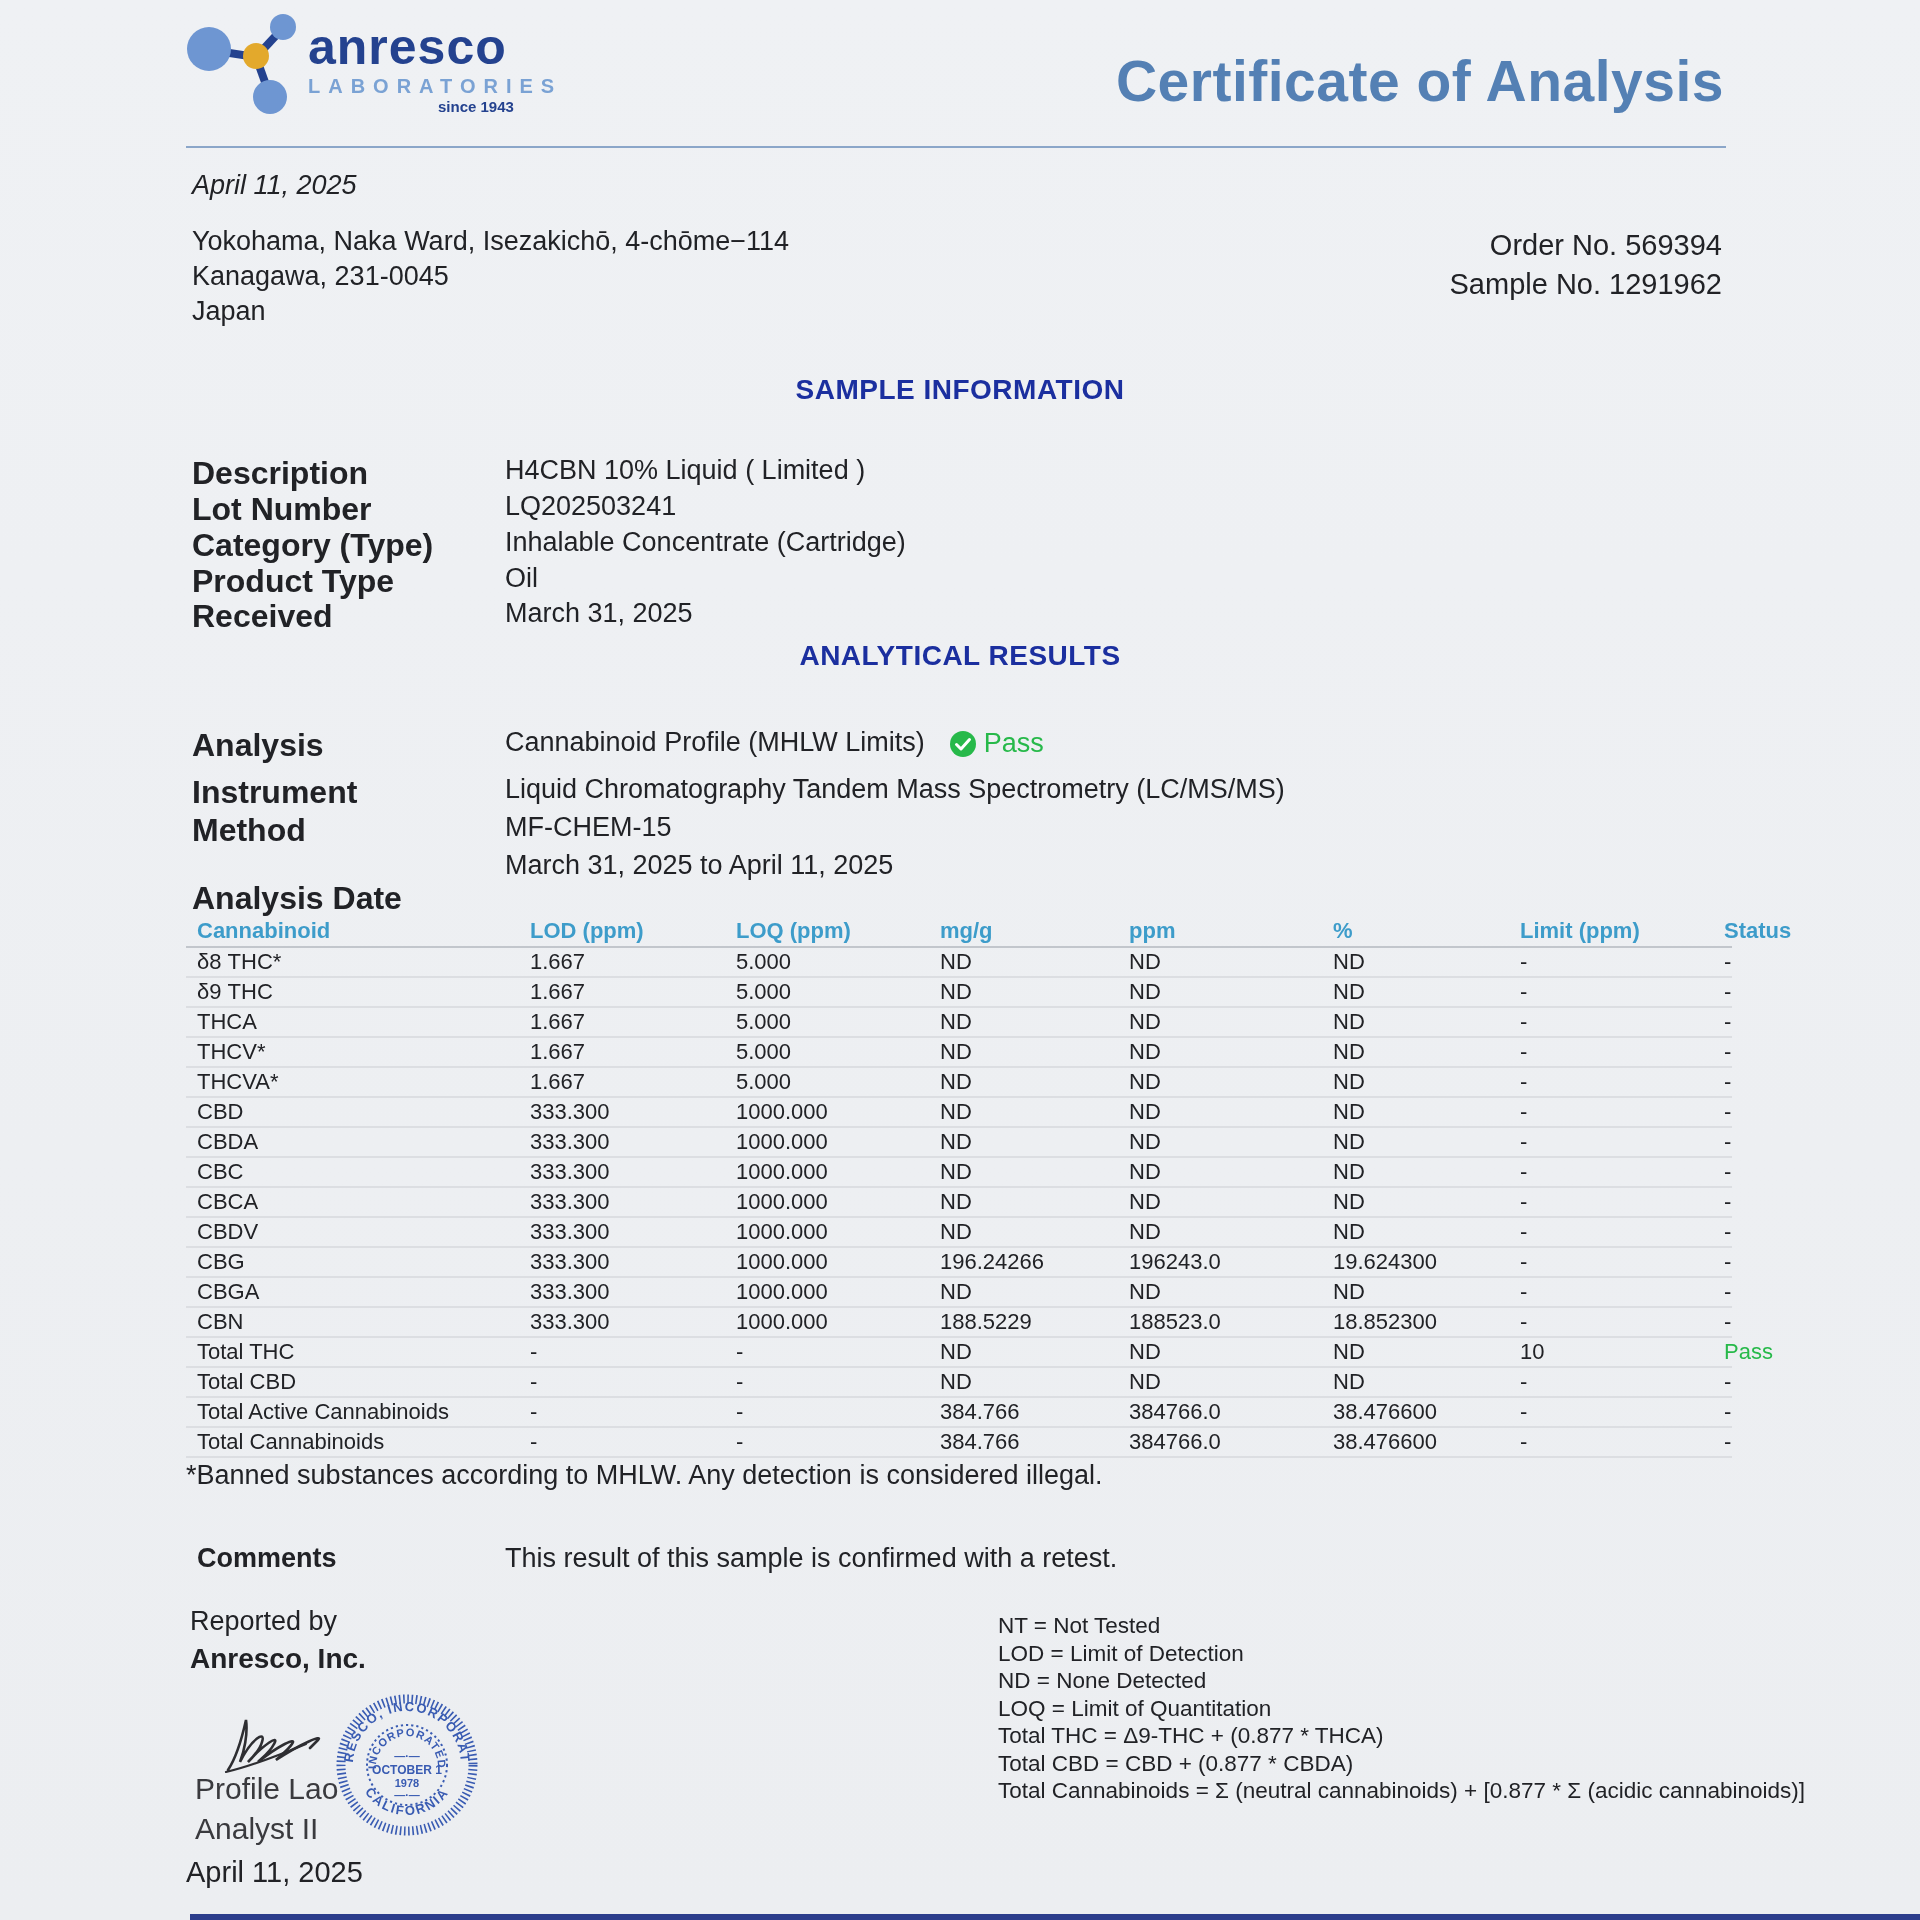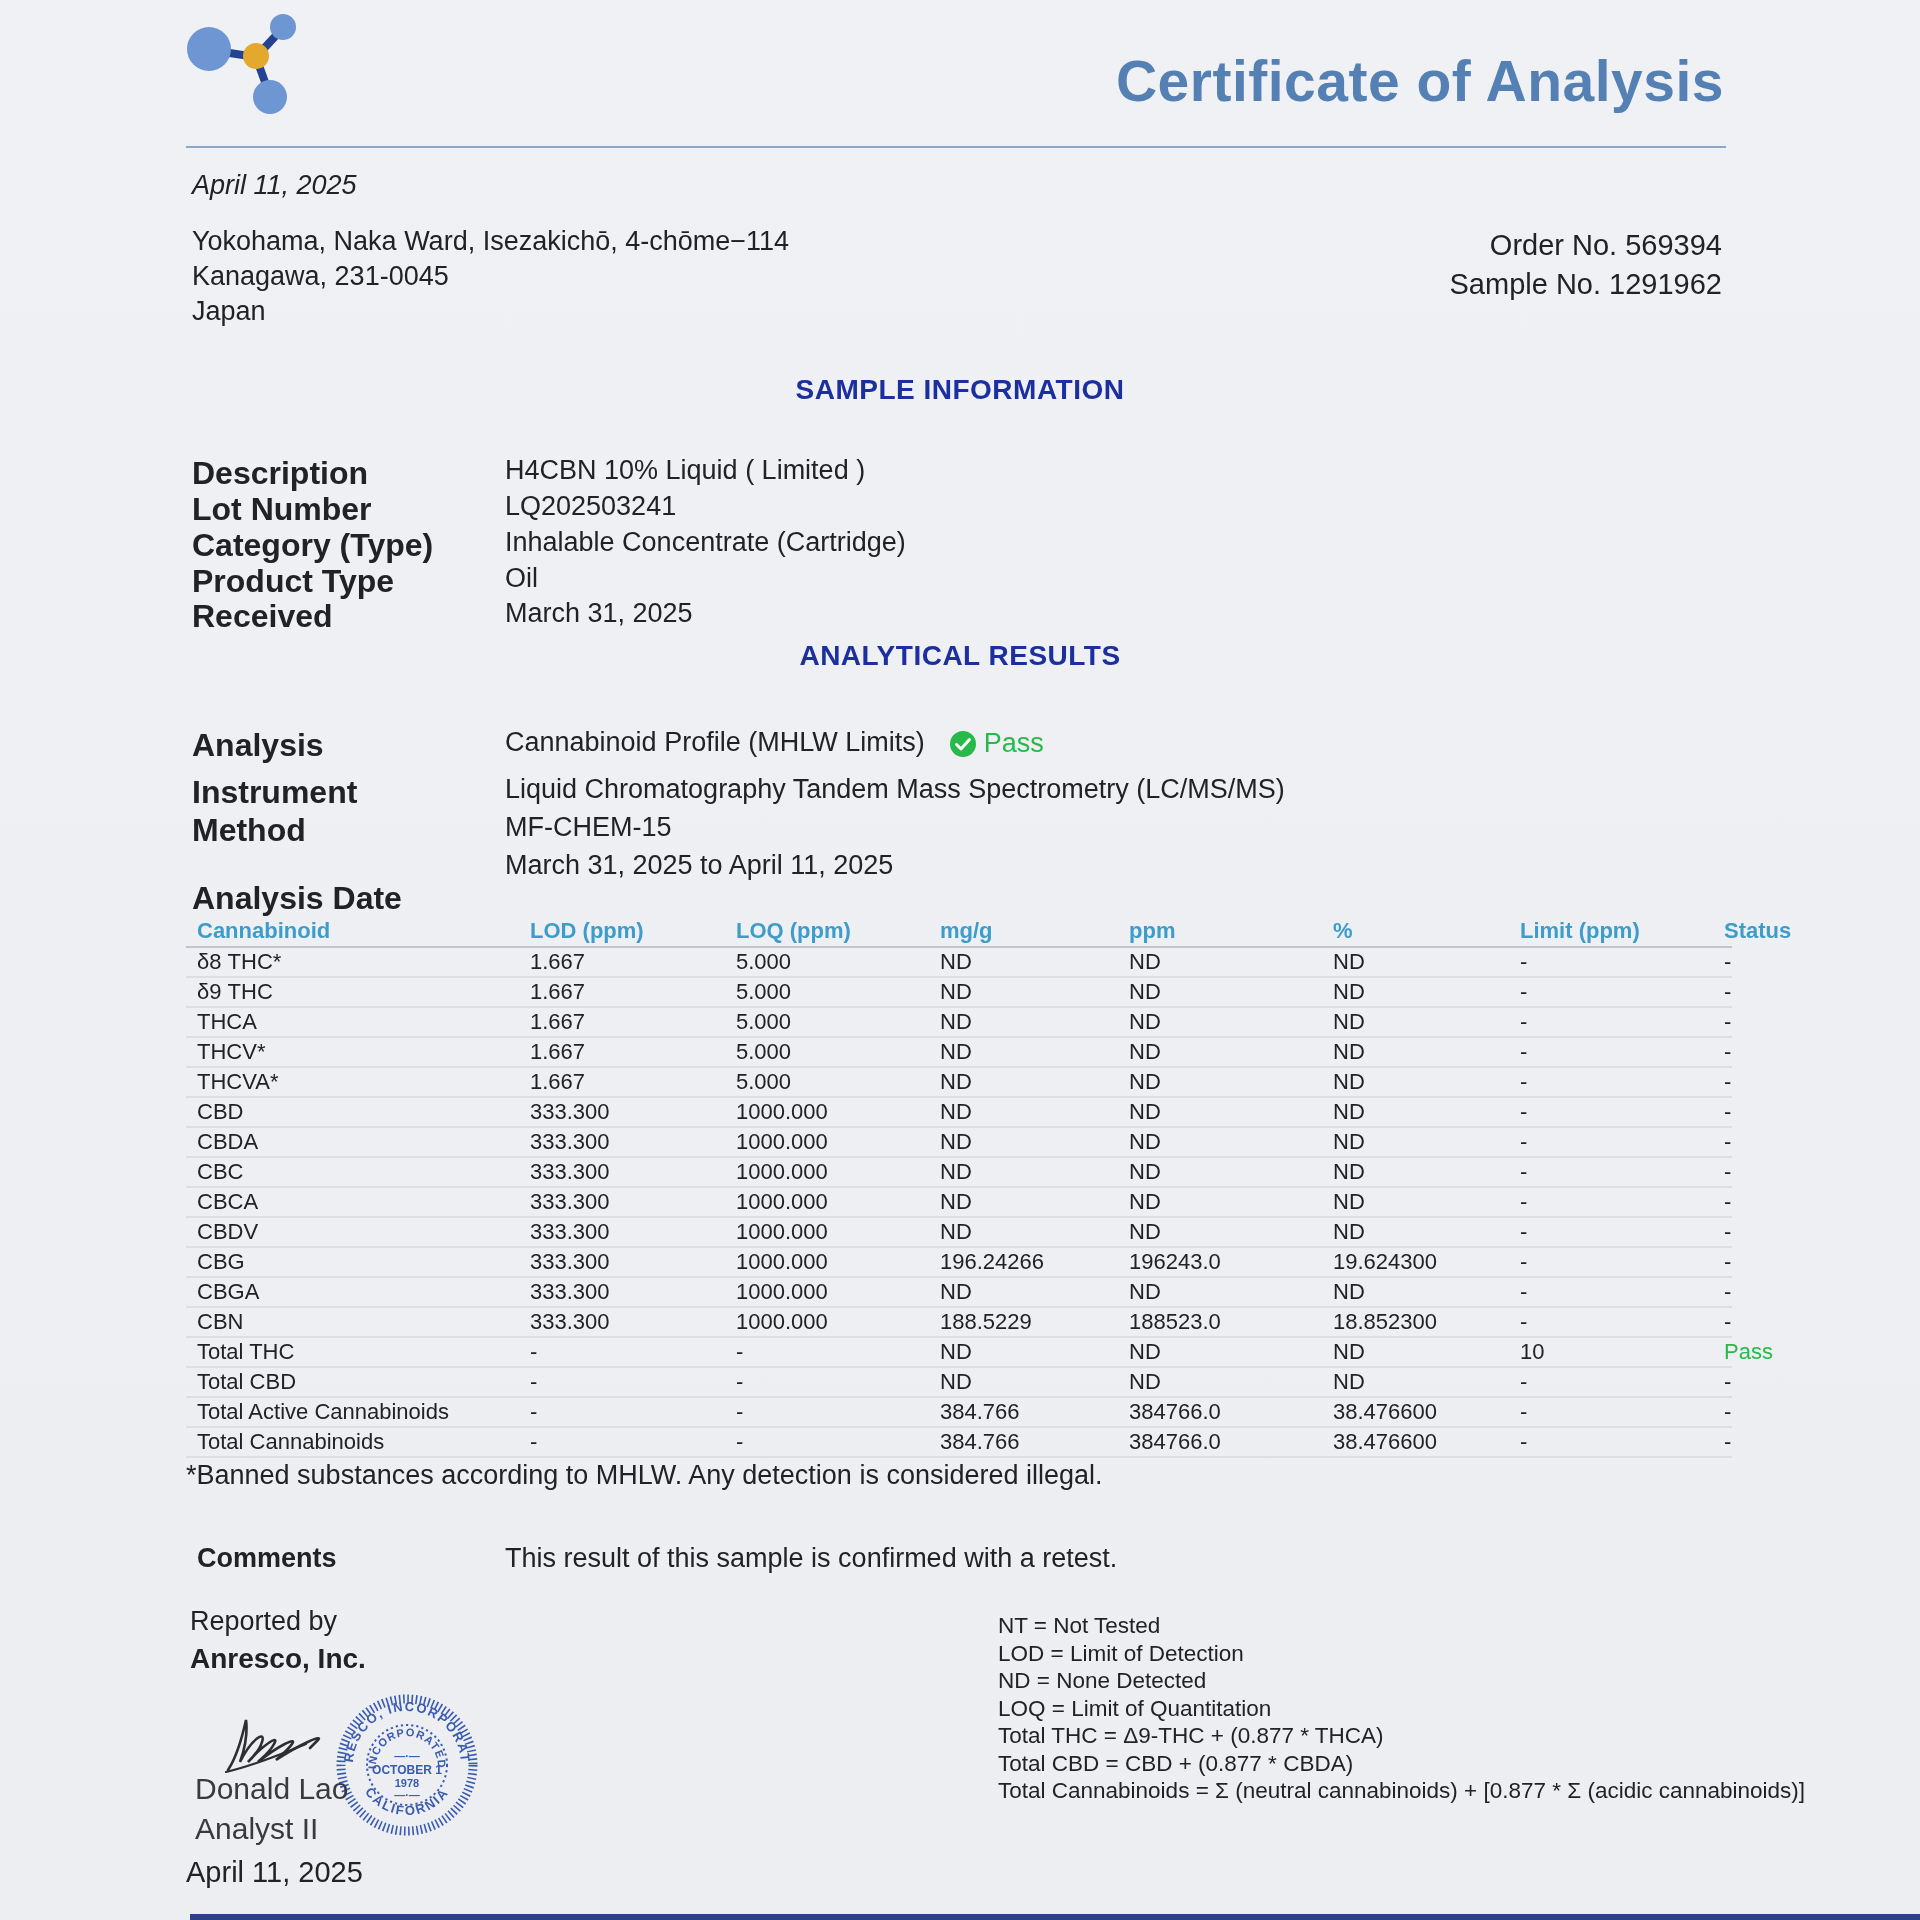--- a/index.html
+++ b/index.html
@@ -62,20 +62,25 @@
   <div class="logo">
     <svg width="116" height="108" viewBox="0 0 116 108">
       <line x1="24" y1="38" x2="70" y2="45" stroke="#24428f" stroke-width="8"></line>
       <line x1="70" y1="45" x2="97" y2="16" stroke="#24428f" stroke-width="8"></line>
       <line x1="70" y1="45" x2="84" y2="84" stroke="#24428f" stroke-width="8"></line>
       <circle cx="23" cy="37" r="22" fill="#6e96d2"></circle>
       <circle cx="97" cy="15" r="13" fill="#6e96d2"></circle>
       <circle cx="84" cy="85" r="17" fill="#6e96d2"></circle>
       <circle cx="70" cy="44" r="13" fill="#e3a92c"></circle>
     </svg>
+    <div class="logo-text">
+      <div class="logo-word">anresco</div>
+      <div class="logo-sub">LABORATORIES</div>
+      <div class="logo-since">since 1943</div>
+    </div>
   </div>
   <div class="cert-title">Certificate of Analysis</div>
   <div class="header-rule"></div>
 
   <div class="report-date">April 11, 2025</div>
   <div class="client">
     <div>Yokohama, Naka Ward, Isezakichō, 4-chōme−114</div>
     <div>Kanagawa, 231-0045</div>
     <div>Japan</div>
   </div>
@@ -335,21 +340,21 @@
       <text fill="#2a4fad" font-family="Liberation Sans, sans-serif" font-size="11" font-weight="700" letter-spacing="1">
         <textPath href="#arcInner" startOffset="50%" text-anchor="middle">INCORPORATED</textPath>
       </text>
       <text x="75" y="70" text-anchor="middle" fill="#2a4fad" font-size="11" font-weight="700">—·—</text>
       <text x="75" y="84" text-anchor="middle" fill="#2a4fad" font-family="Liberation Sans, sans-serif" font-size="12" font-weight="700">OCTOBER 1</text>
       <text x="75" y="97" text-anchor="middle" fill="#2a4fad" font-family="Liberation Sans, sans-serif" font-size="11" font-weight="700">1978</text>
       <text x="75" y="109" text-anchor="middle" fill="#2a4fad" font-size="11" font-weight="700">—·—</text>
     </svg>
   </div>
 
-  <div class="analyst-name">Donald Lao</div>
+  <div class="analyst-name">Profile Lao</div>
   <div class="analyst-title">Analyst II</div>
   <div class="signature-date">April 11, 2025</div>
 
   <div class="legend" id="legend">
       <div>NT = Not Tested</div>
       <div>LOD = Limit of Detection</div>
       <div>ND = None Detected</div>
       <div>LOQ = Limit of Quantitation</div>
       <div>Total THC = Δ9-THC + (0.877 * THCA)</div>
       <div>Total CBD = CBD + (0.877 * CBDA)</div>

